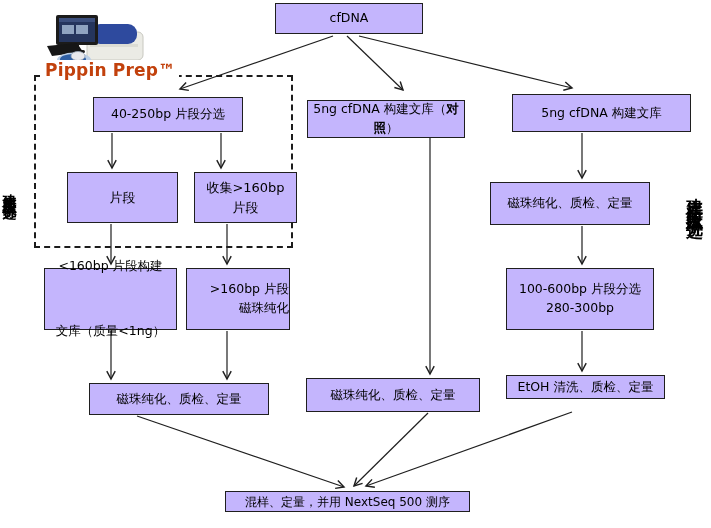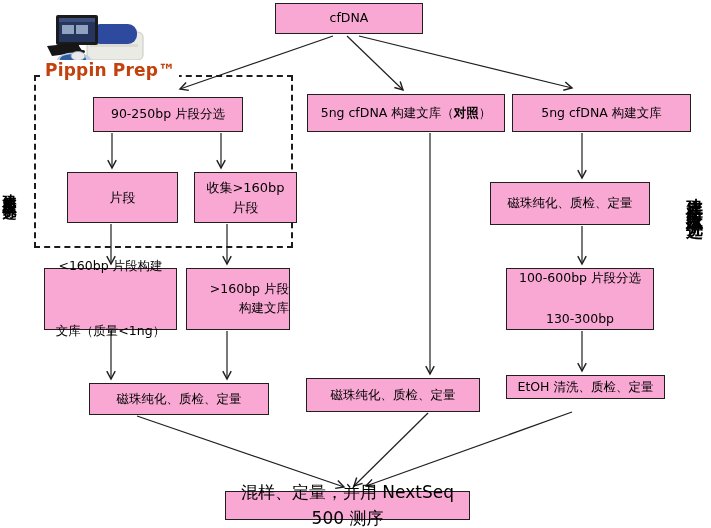--- a/index.html
+++ b/index.html
@@ -2,39 +2,39 @@
 <html><head>
 <meta charset="utf-8">
 <style>
   html,body{margin:0;padding:0;background:#ffffff;}
   .stage{
     position:relative;width:711px;height:528px;background:#ffffff;overflow:hidden;
     font-family:"DejaVu Sans","Liberation Sans",sans-serif;color:#000;
   }
   .arrow-layer{position:absolute;left:0;top:0;z-index:1;}
   .node{
-    position:absolute;background:#f9a8d4;border:1.5px solid #1f1f1f;
+    position:absolute;background:#c4b5fd;border:1.5px solid #1f1f1f;
     display:flex;flex-direction:column;align-items:center;justify-content:center;
     text-align:center;font-size:12.5px;line-height:1.5;z-index:2;box-sizing:border-box;
   }
   .node b{font-weight:bold;}
   #n-cfdna{left:275px;top:3px;width:148px;height:31px;font-size:12.5px;}
-  #n-ctrl{left:307px;top:94px;width:198px;height:38px;}
+  #n-ctrl{left:307px;top:100px;width:158px;height:38px;}
   #n-plain{left:512px;top:94px;width:179px;height:38px;}
   #n-frag90{left:93px;top:97px;width:150px;height:35px;}
   #n-collect-lt{left:67px;top:172px;width:111px;height:51px;font-size:13px;}
   #n-collect-gt{left:186px;top:172px;width:103px;height:51px;font-size:13px;margin-left:8px;}
   #n-lib-lt{left:44px;top:268px;width:133px;height:62px;gap:46px;}
   #n-lib-gt{left:186px;top:268px;width:104px;height:62px;align-items:flex-end;}
   #n-beads-left{left:89px;top:383px;width:180px;height:32px;}
   #n-beads-mid{left:306px;top:378px;width:174px;height:34px;}
   #n-beads-right{left:490px;top:182px;width:160px;height:43px;}
-  #n-size-post{left:506px;top:268px;width:148px;height:62px;justify-content:space-between;}
+  #n-size-post{left:506px;top:268px;width:148px;height:62px;}
   #n-etoh{left:506px;top:375px;width:159px;height:24px;}
-  #n-final{left:225px;top:491px;width:245px;height:29px;font-size:17px;}
+  #n-final{left:225px;top:491px;width:245px;height:21px;font-size:12px;}
   .dashed-region{
     position:absolute;left:34px;top:75px;width:259px;height:173px;
     border:2px dashed #1c1c1c;z-index:1;box-sizing:border-box;
   }
   .pippin-logo{
     position:absolute;left:41px;top:60px;z-index:3;background:#fff;padding:0 4px;
     color:#c2410c;font-size:17px;font-weight:600;letter-spacing:0.2px;
   }
   .instrument{position:absolute;left:45px;top:2px;width:100px;height:66px;z-index:2;}
   .vlabel{
@@ -104,21 +104,21 @@
     </svg>
   </div>
 
   <div class="pippin-logo">Pippin Prep™</div>
 
   <div class="node" id="n-cfdna">
     <span>cfDNA</span>
   </div>
 
   <div class="node" id="n-frag90">
-    <span>90-250bp 片段分选</span>
+    <span>40-250bp 片段分选</span>
   </div>
 
   <div class="node" id="n-collect-lt">
     <div>片段</div>
   </div>
 
   <div class="node" id="n-collect-gt">
     <div>收集&gt;160bp</div>
     <div>片段</div>
   </div>
@@ -133,38 +133,38 @@
     <span>5ng cfDNA 构建文库</span>
   </div>
 
   <div class="node" id="n-lib-lt">
     <div>&lt;160bp 片段构建</div>
     <div>文库（质量&lt;1ng）</div>
   </div>
 
   <div class="node" id="n-lib-gt">
     <div>&gt;160bp 片段</div>
-    <div>构建文库</div>
+    <div>磁珠纯化</div>
   </div>
 
   <div class="node" id="n-beads-left">
     <span>磁珠纯化、质检、定量</span>
   </div>
 
   <div class="node" id="n-beads-mid">
     <span>磁珠纯化、质检、定量</span>
   </div>
 
   <div class="node" id="n-beads-right">
     <span>磁珠纯化、质检、定量</span>
   </div>
 
   <div class="node" id="n-size-post">
     <div>100-600bp 片段分选</div>
-    <div>130-300bp</div>
+    <div>280-300bp</div>
   </div>
 
   <div class="node" id="n-etoh">
     <span>EtOH 清洗、质检、定量</span>
   </div>
 
   <div class="node" id="n-final">
     <span>混样、定量，并用 NextSeq 500 测序</span>
   </div>
 

